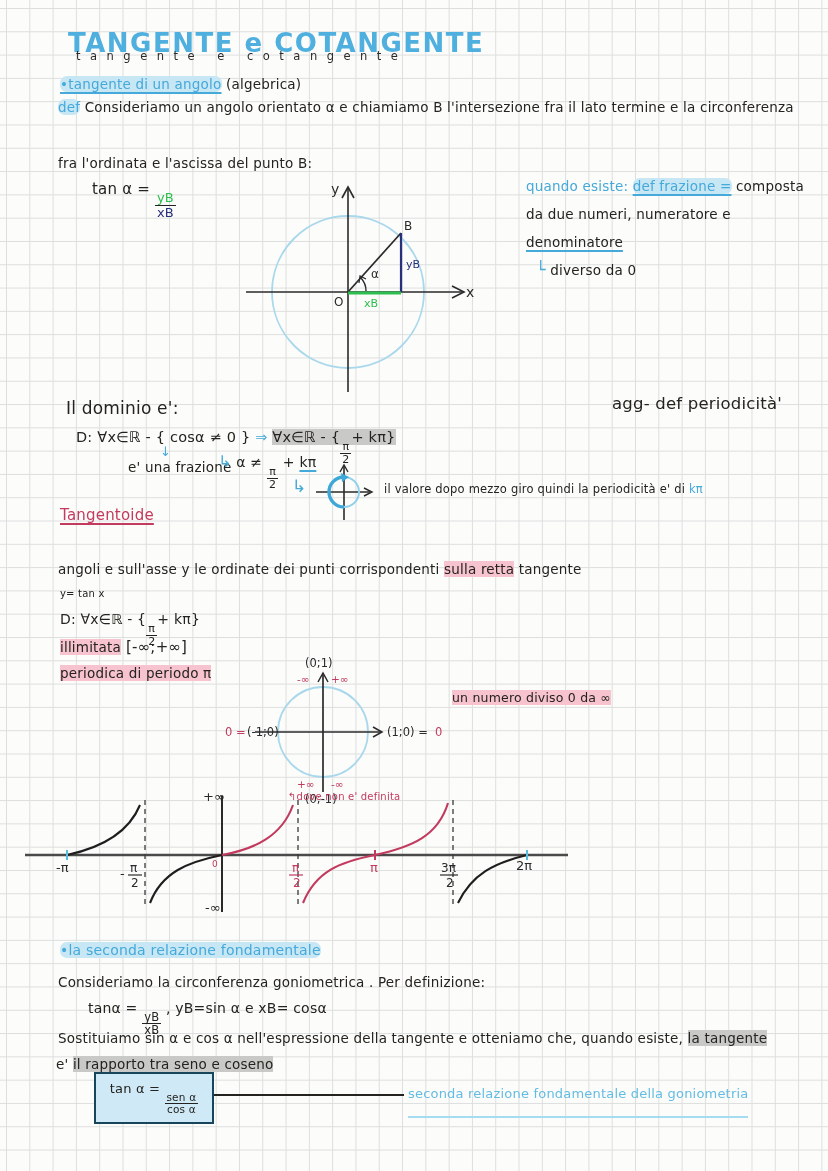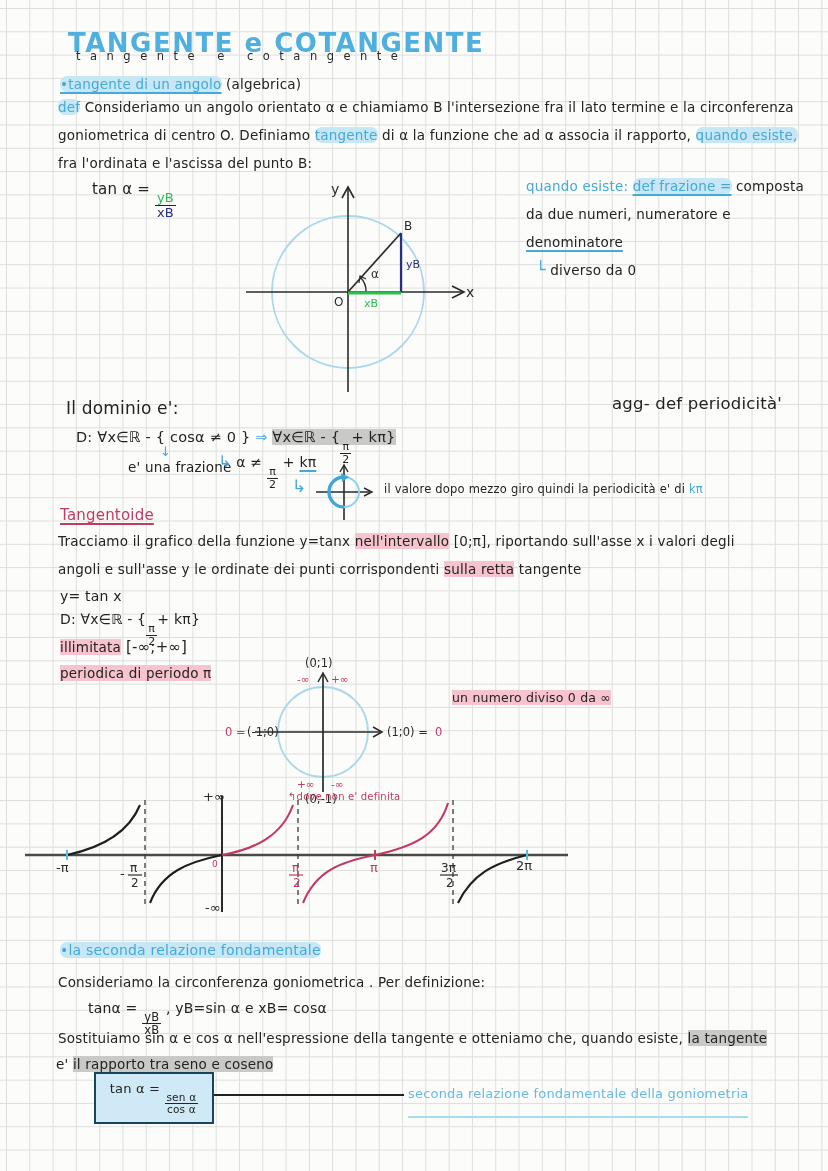--- a/index.html
+++ b/index.html
@@ -40,21 +40,20 @@
 
 <div class="page">
 
   <div class="title-wrap">
     <div class="title-big">TANGENTE e COTANGENTE</div>
     <div class="title-small">tangente e cotangente</div>
   </div>
 
   <div class="t" style="left:60px;top:76px;"><span class="blue hl-blue u-blue">•tangente di un angolo</span><span class="ink"> (algebrica)</span></div>
   <div class="t" style="left:58px;top:99px;"><span class="blue hl-blue">def</span><span class="ink"> Consideriamo un angolo orientato α e chiamiamo B l'intersezione fra il lato termine e la circonferenza</span></div>
-  <div class="t" style="left:58px;top:127px;"><span class="ink">goniometrica di centro O. Definiamo </span><span class="blue hl-blue">tangente</span><span class="ink"> di α la funzione che ad α associa il rapporto, </span><span class="blue hl-blue">quando esiste,</span></div>
   <div class="t" style="left:58px;top:155px;">fra l'ordinata e l'ascissa del punto B:</div>
 
   <div class="t" style="left:92px;top:180px;font-size:15px;">
     <span class="ink">tan α =</span>
     <span class="frac" style="font-size:13px;">
         <span class="top green">yB</span>
         <span class="bot navy">xB</span>
       </span>
   </div>
 
@@ -113,23 +112,22 @@
     <polyline points="26,10 30,3 34,10" fill="none" stroke="#2a2a2a" stroke-width="1.4"></polyline>
     <circle cx="30" cy="30" r="15" fill="none" stroke="#8fd0ea" stroke-width="2"></circle>
     <path d="M 30 15 A 15 15 0 0 0 30 45" fill="none" stroke="#3da8d8" stroke-width="3.4"></path>
     <path d="M 27 11 L 35 15 L 28 20 Z" fill="#3da8d8"></path>
   </svg>
   <div class="t" style="left:384px;top:482px;font-size:11.5px;"><span class="ink">il valore dopo mezzo giro quindi la periodicità e' di </span><span class="blue">kπ</span></div>
 
   <div class="t" style="left:612px;top:394px;font-size:16.5px;">agg- def periodicità'</div>
 
   <div class="t red u-red" style="left:60px;top:506px;font-size:15px;">Tangentoide</div>
-  <div class="t" style="left:58px;top:533px;"><span class="ink">Tracciamo il grafico della funzione y=tanx  </span><span class="ink hl-pink">nell'intervallo</span><span class="ink"> [0;π], riportando sull'asse x i valori degli</span></div>
   <div class="t" style="left:58px;top:561px;"><span class="ink">angoli e sull'asse y le ordinate dei punti corrispondenti </span><span class="ink hl-pink">sulla retta</span><span class="ink"> tangente</span></div>
-  <div class="t" style="left:60px;top:588px;font-size:14px;">y= tan x</div>
+  <div class="t" style="left:60px;top:588px;font-size:10px;">y= tan x</div>
   <div class="t" style="left:60px;top:611px;font-size:14px;"><span class="ink">D: ∀x∈ℝ - {</span><span class="frac" style="font-size:11px;">
         <span class="top ink">π</span>
         <span class="bot ink">2</span>
       </span><span class="ink">+ kπ}</span></div>
   <div class="t" style="left:60px;top:638px;"><span class="ink hl-pink">illimitata</span><span class="ink" style="font-size:15px;"> [-∞;+∞]</span></div>
   <div class="t" style="left:60px;top:665px;"><span class="ink hl-pink">periodica di periodo  π</span></div>
 
   <svg style="position:absolute;left:213px;top:656px;" width="240" height="152" viewBox="0 0 240 152">
     <circle cx="110" cy="76" r="45" fill="none" stroke="#a9d8ec" stroke-width="1.8"></circle>
     <line x1="110" y1="18" x2="110" y2="136" stroke="#2a2a2a" stroke-width="1.7"></line>

